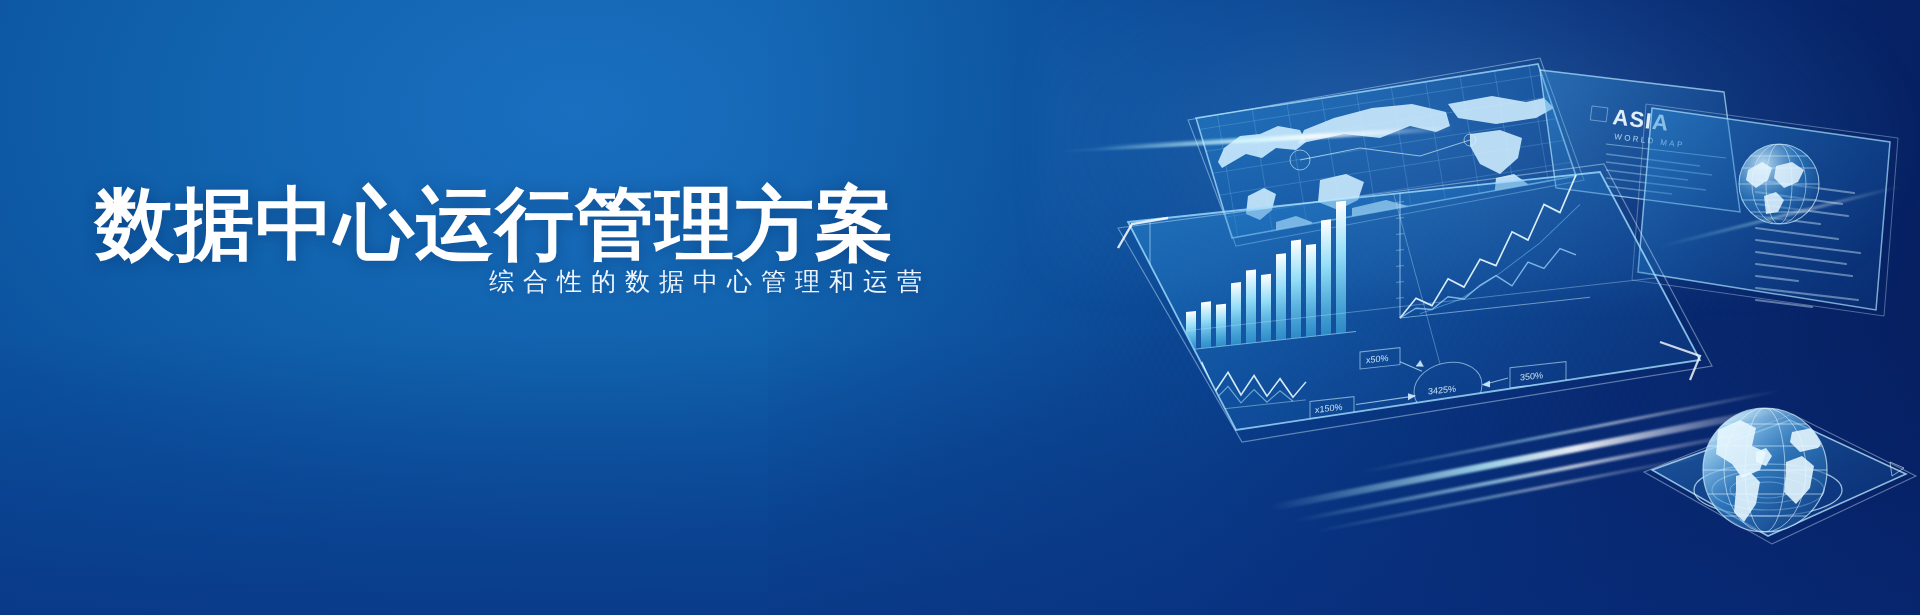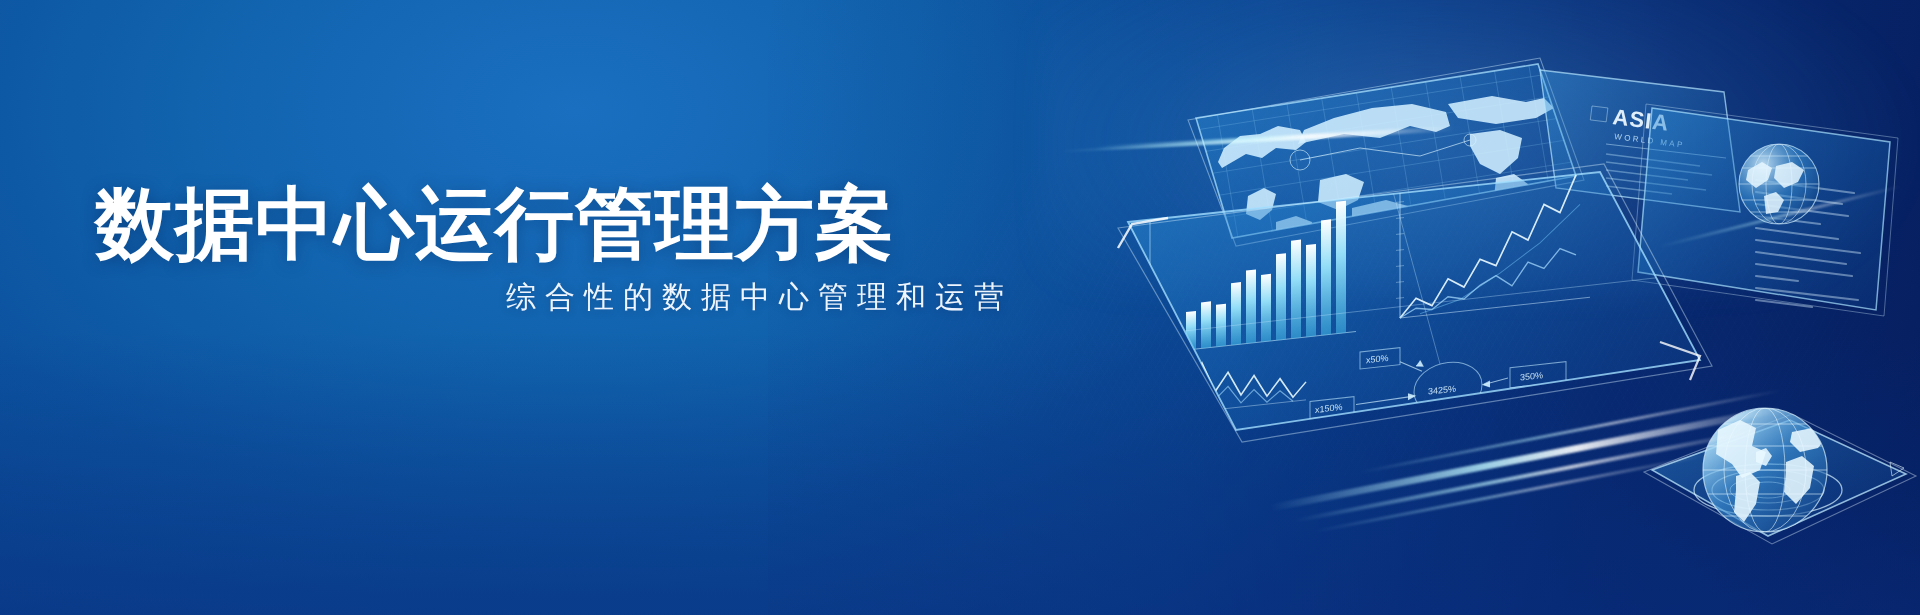--- a/index.html
+++ b/index.html
@@ -44,27 +44,26 @@
   .text-block{position:absolute;left:0;top:0;width:1060px;height:584px;}
   .title{
     position:absolute;left:95px;top:184px;
     font-size:79px;line-height:1;
     color:#ffffff;font-weight:700;
     letter-spacing:1px;
     text-shadow:0 2px 16px rgba(0,30,80,.35);
     white-space:nowrap;
   }
   .subtitle{
-    position:absolute;left:489px;top:282px;
-    font-size:30px;line-height:1;
+    position:absolute;left:489px;top:269px;
+    font-size:25px;line-height:1;
     color:#eef5ff;font-weight:400;
     letter-spacing:9px;
     white-space:nowrap;
     text-shadow:0 1px 8px rgba(0,30,80,.30);
-    margin-left:17px;
   }
 
   
   .art{position:absolute;left:1000px;top:0;width:920px;height:615px;}
   .art svg{display:block;width:920px;height:615px;}
 
   .streak{
     position:absolute;
     background:linear-gradient(90deg, rgba(160,235,255,0) 0%, rgba(190,245,255,.85) 42%, rgba(255,255,255,.95) 60%, rgba(150,225,255,0) 100%);
     filter:blur(1.2px);

